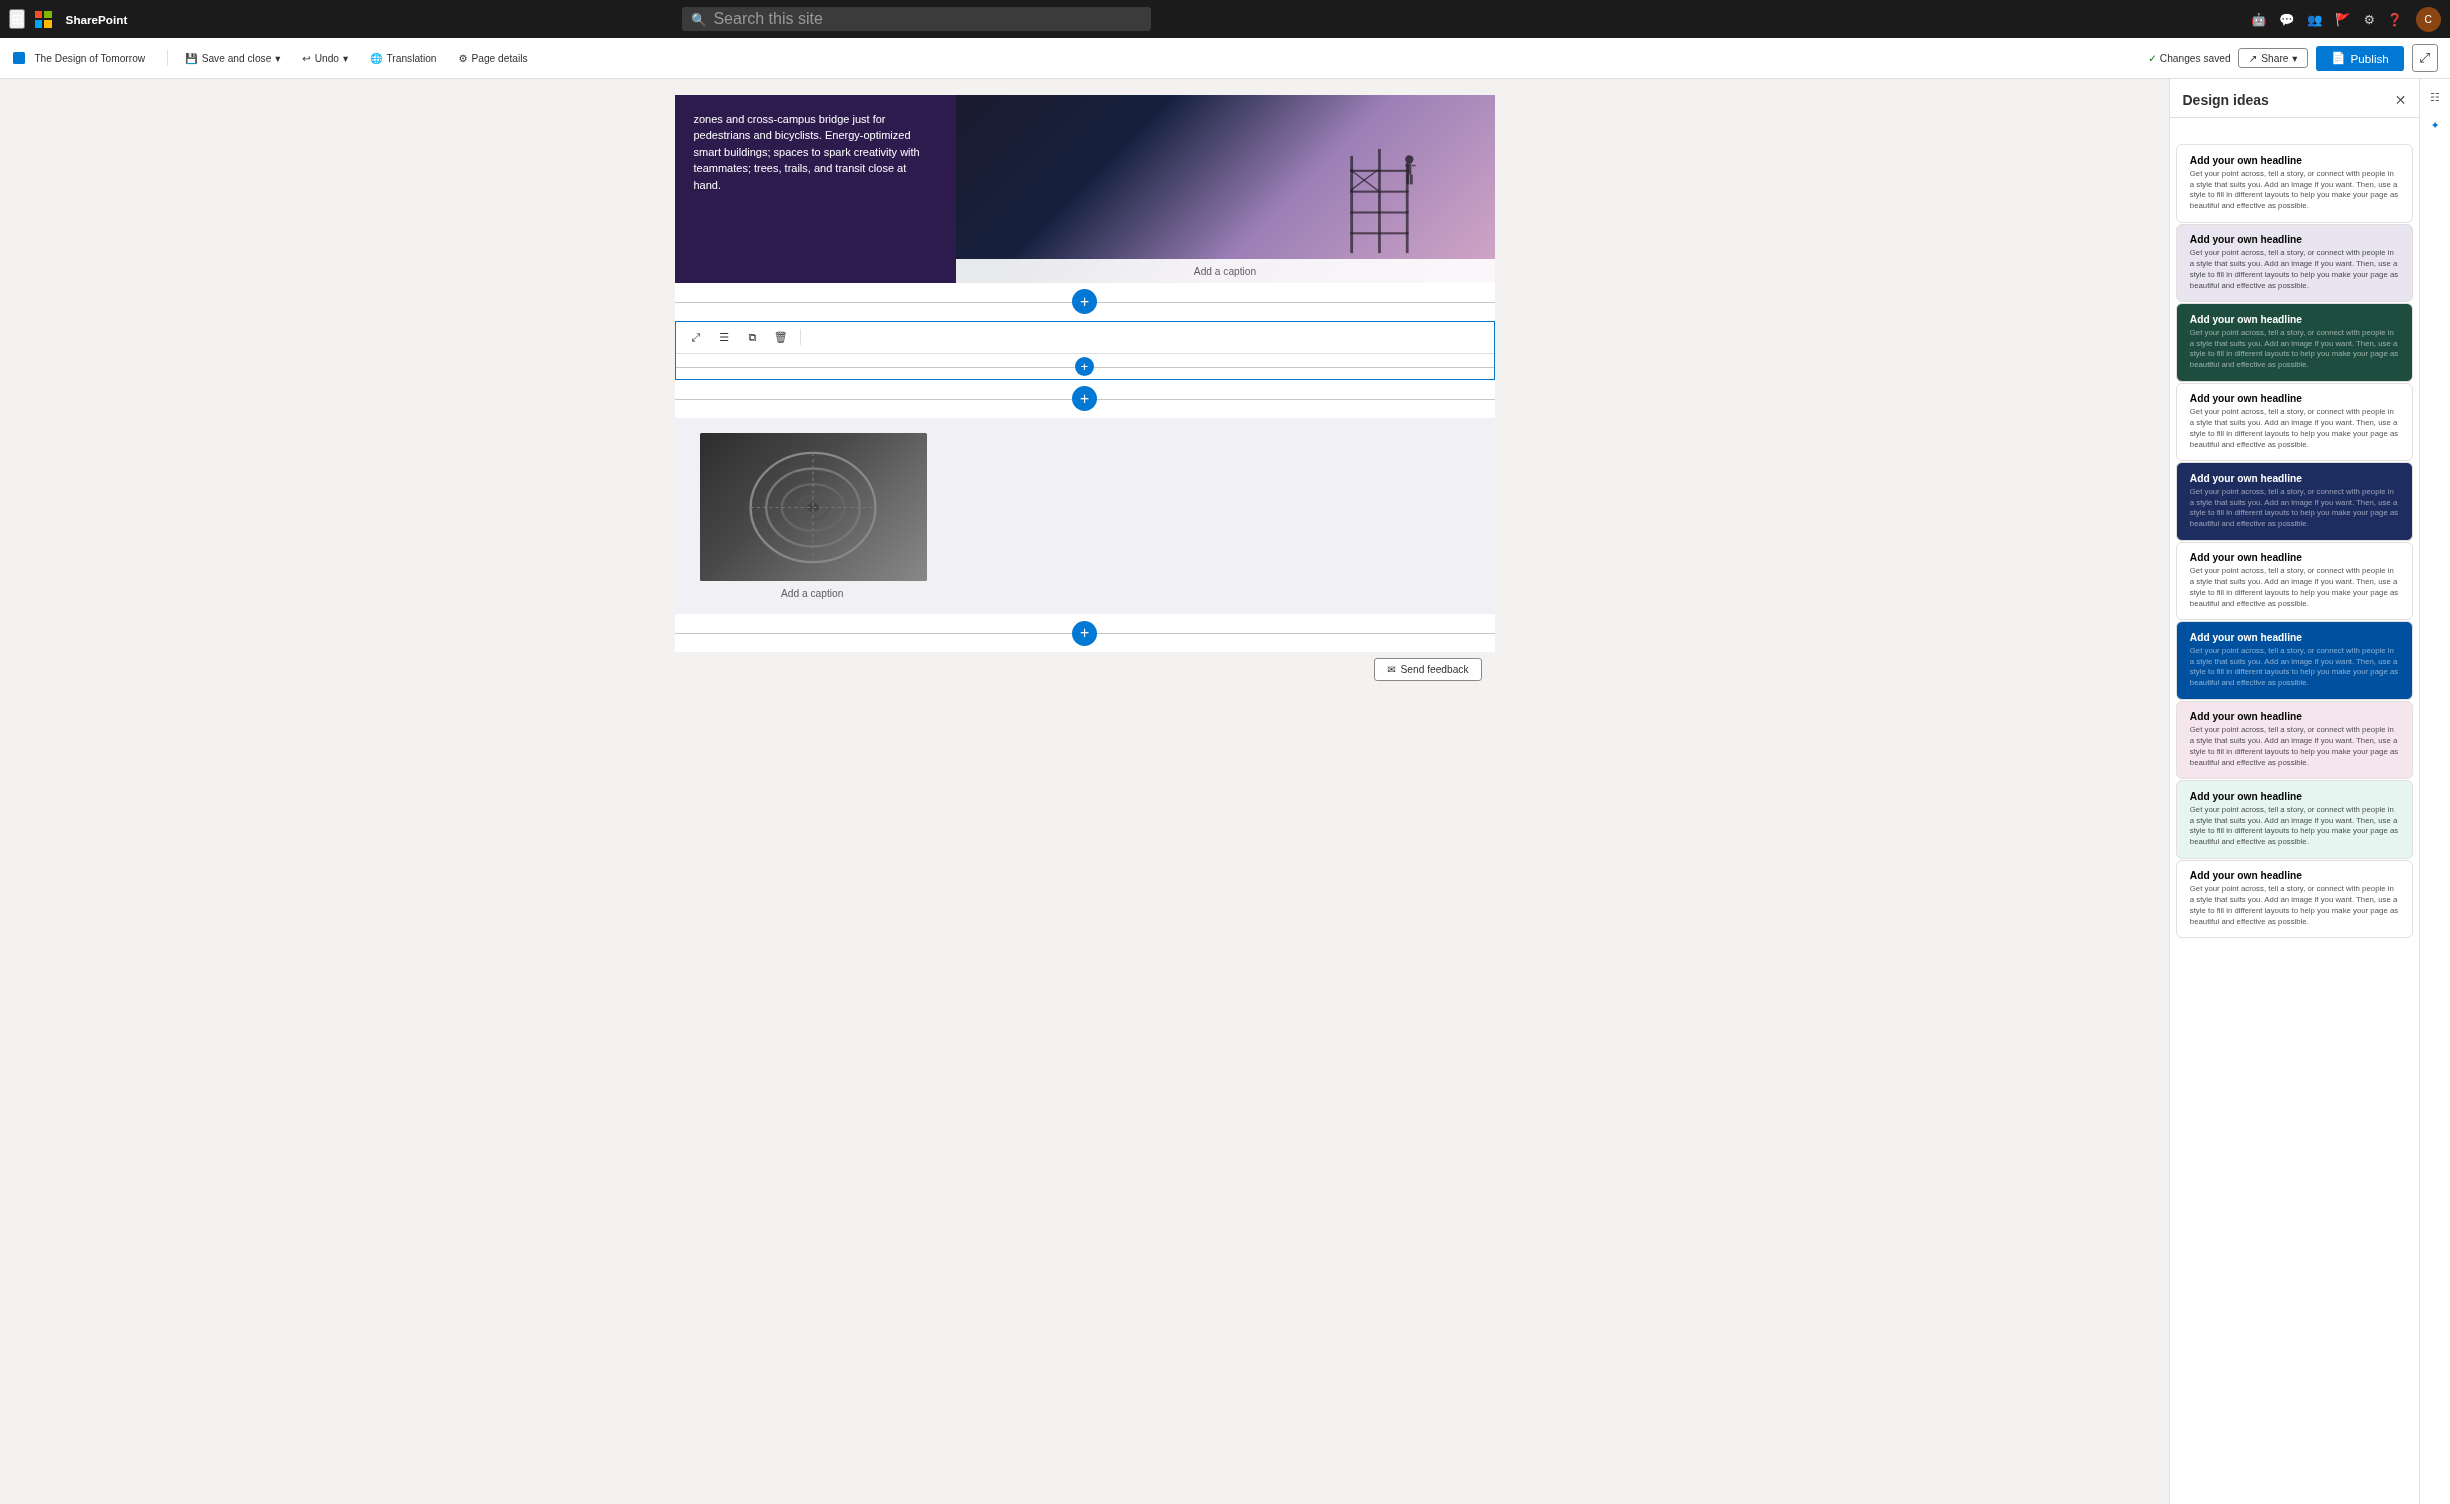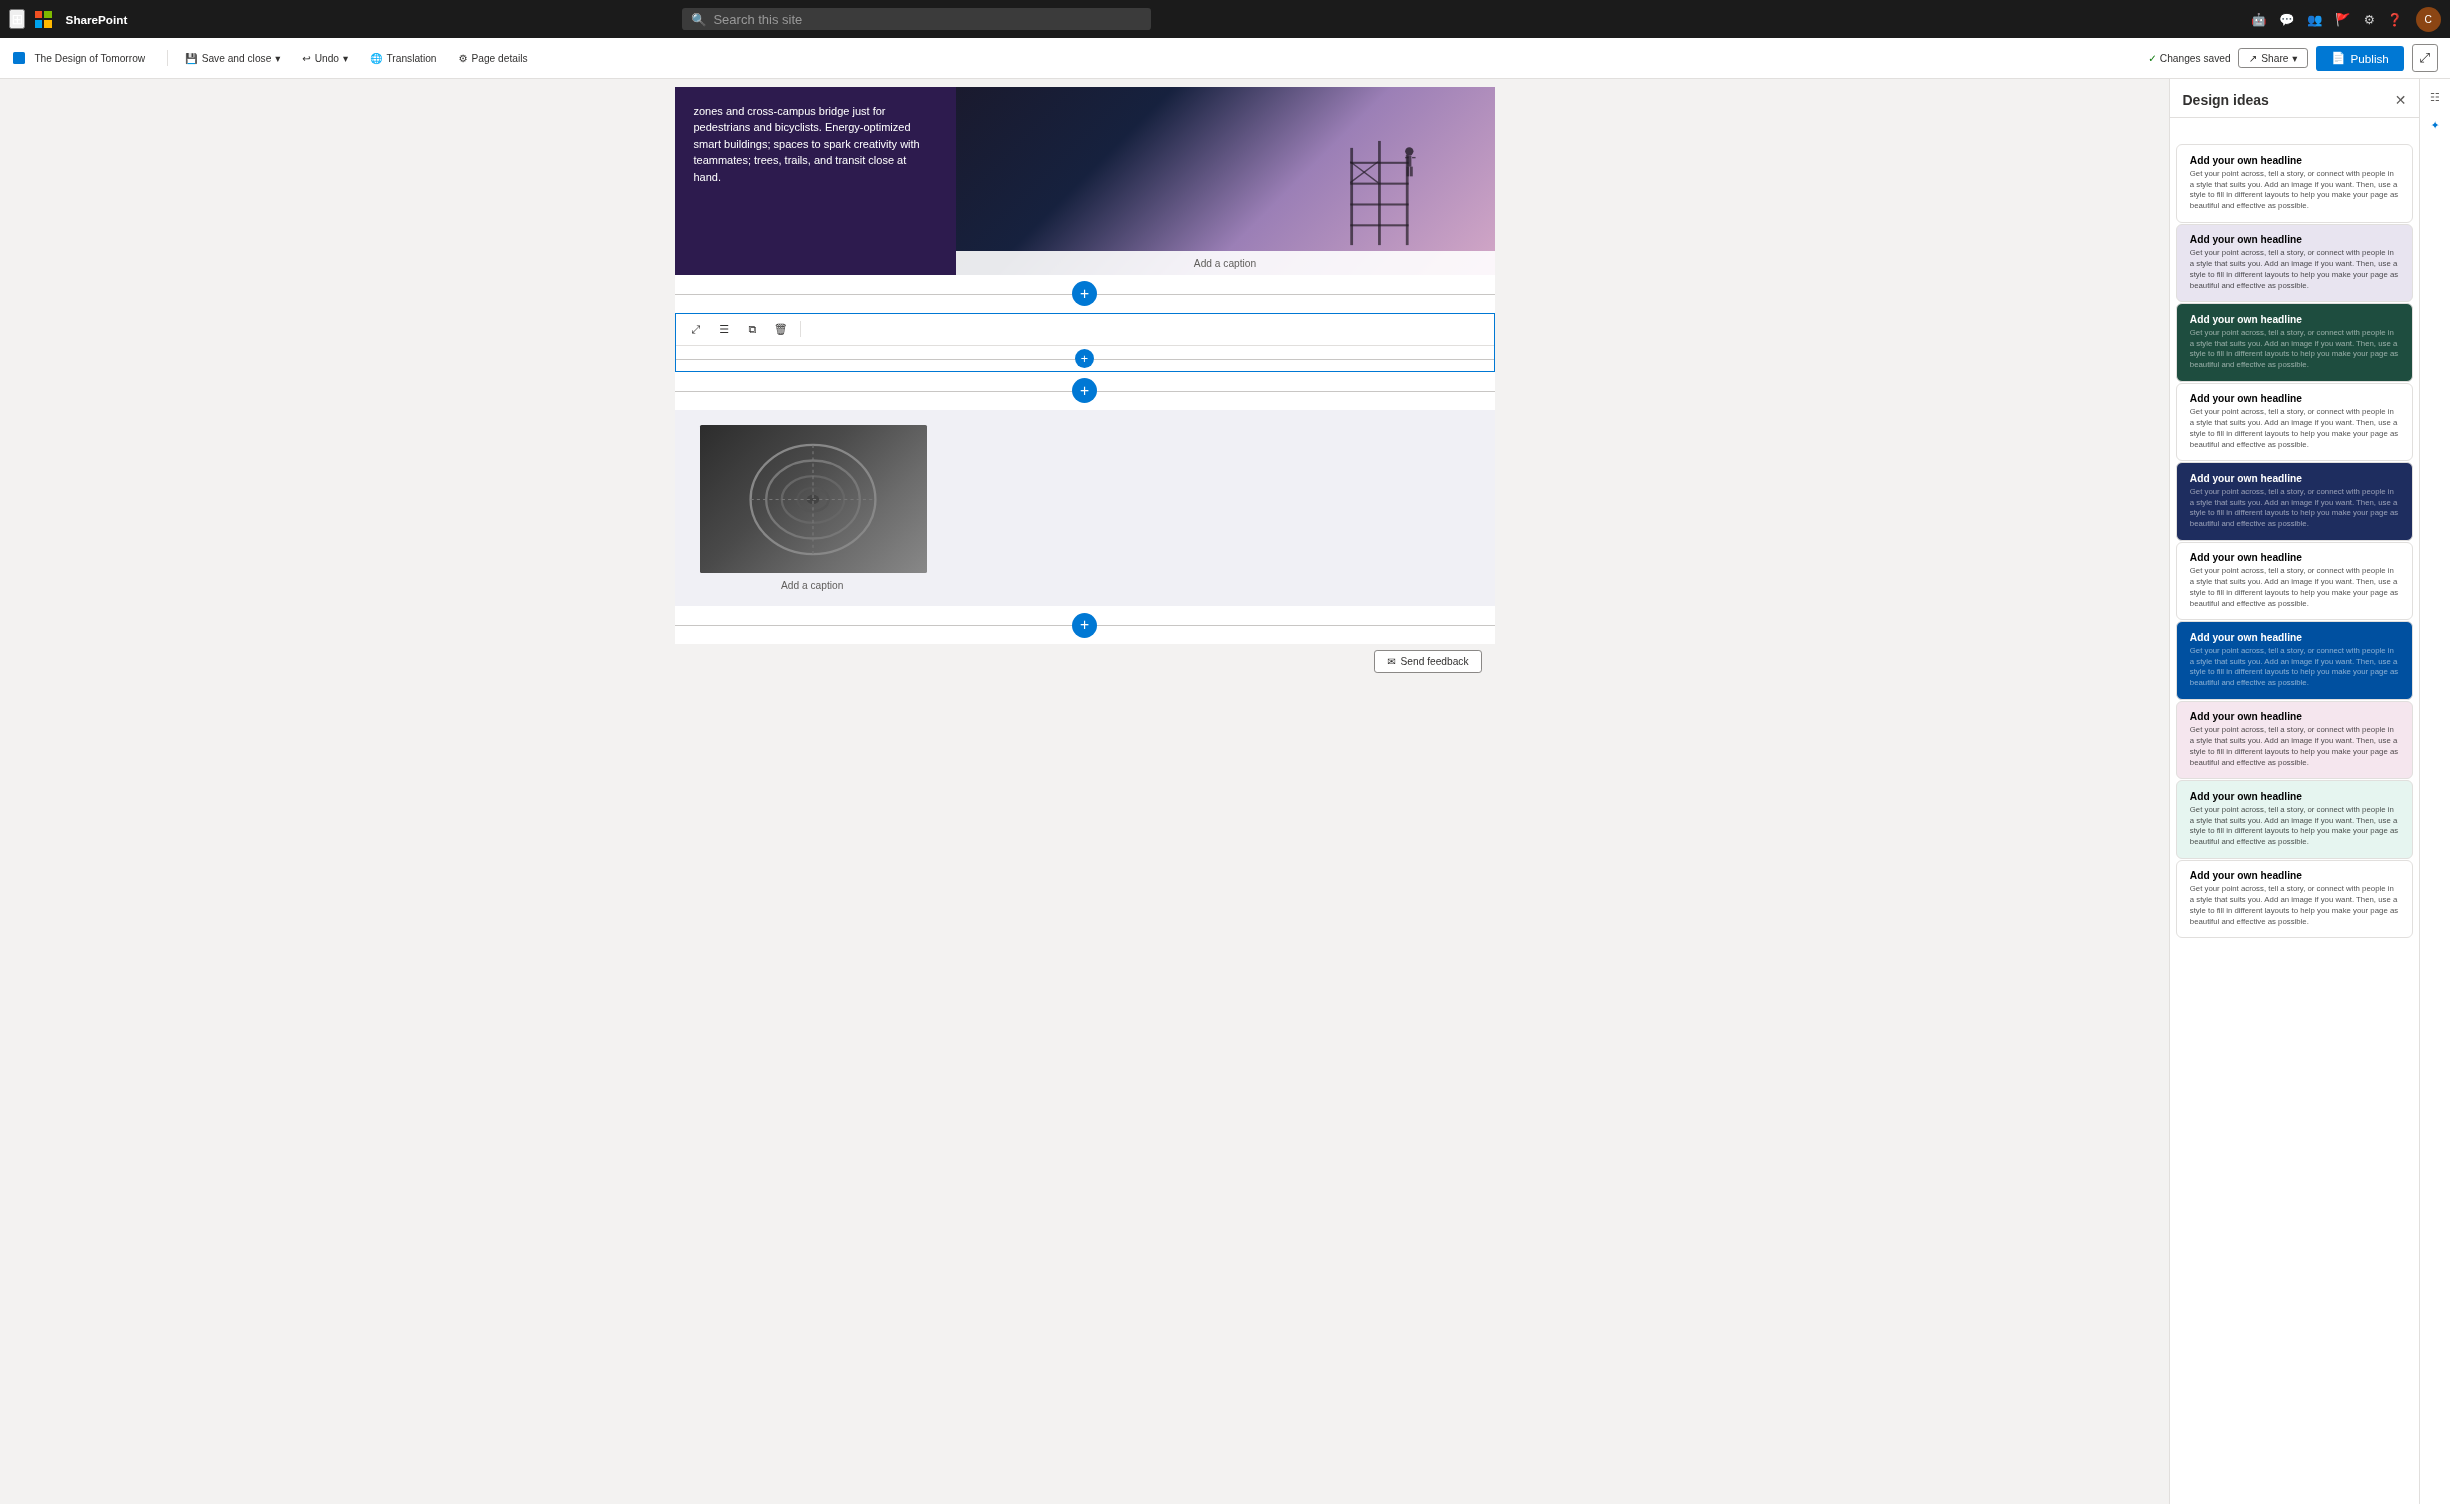--- a/index.html
+++ b/index.html
@@ -26,21 +26,21 @@
       border-radius: 3.1px;
       display: flex;
       align-items: center;
       padding: 3.1px 9.4px;
       gap: 6.3px;
     }
     .nav-search input {
       background: transparent;
       border: none;
       color: #ccc;
-      font-size: 13px;
+      font-size: 16px;
       outline: none;
       width: 100%;
     }
     .nav-search input::placeholder { color: #999; }
     .nav-icons { display: flex; align-items: center; gap: 12.5px; margin-left: auto; }
     .nav-icon-btn { color: #ccc; font-size: 12.5px; cursor: pointer; background: none; border: none; }
     .avatar { width: 25px; height: 25px; border-radius: 50%; background: #8b4513; display: flex; align-items: center; justify-content: center; color: white; font-size: 10.2px; cursor: pointer; }
 
     
     .toolbar {
@@ -86,21 +86,21 @@
       flex: 1;
       overflow-y: auto;
       background: #f3f2f1;
       position: relative;
     }
 
     
     .page-content {
       background: white;
       max-width: 820px;
-      margin: 8px auto;
+      margin: 16px auto;
       position: relative;
     }
 
     
     .top-section {
       display: flex;
       background: #2d1b4e;
       position: relative;
       min-height: 188px;
     }

